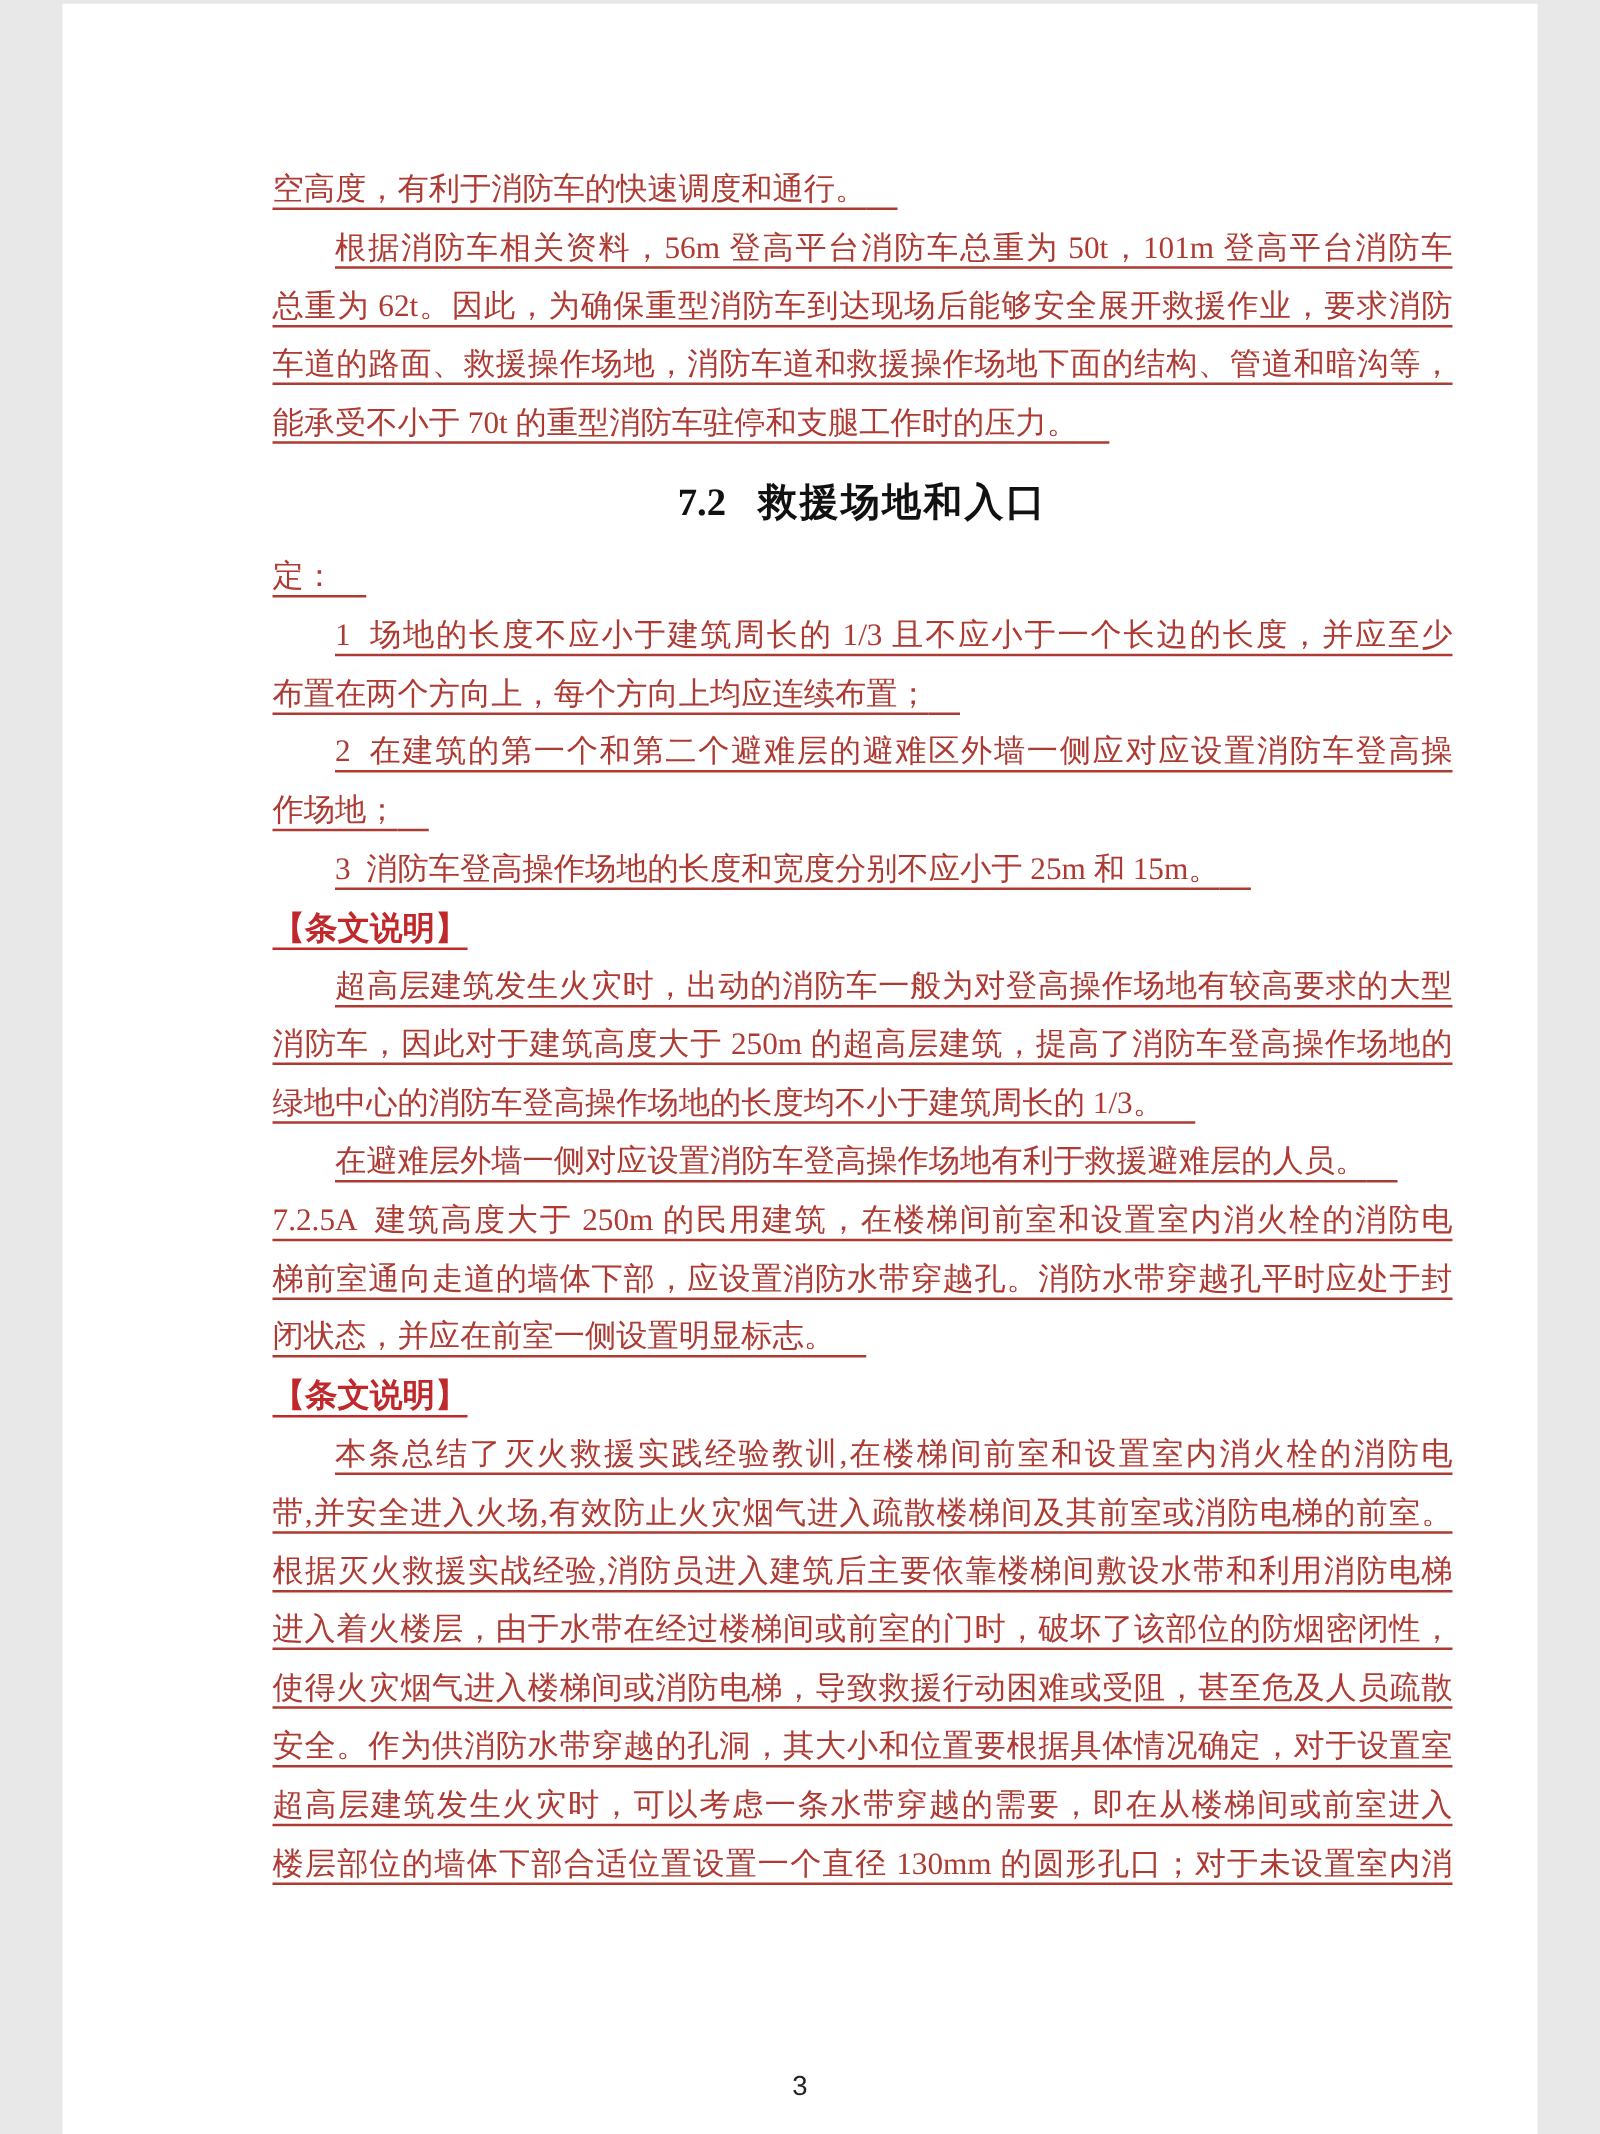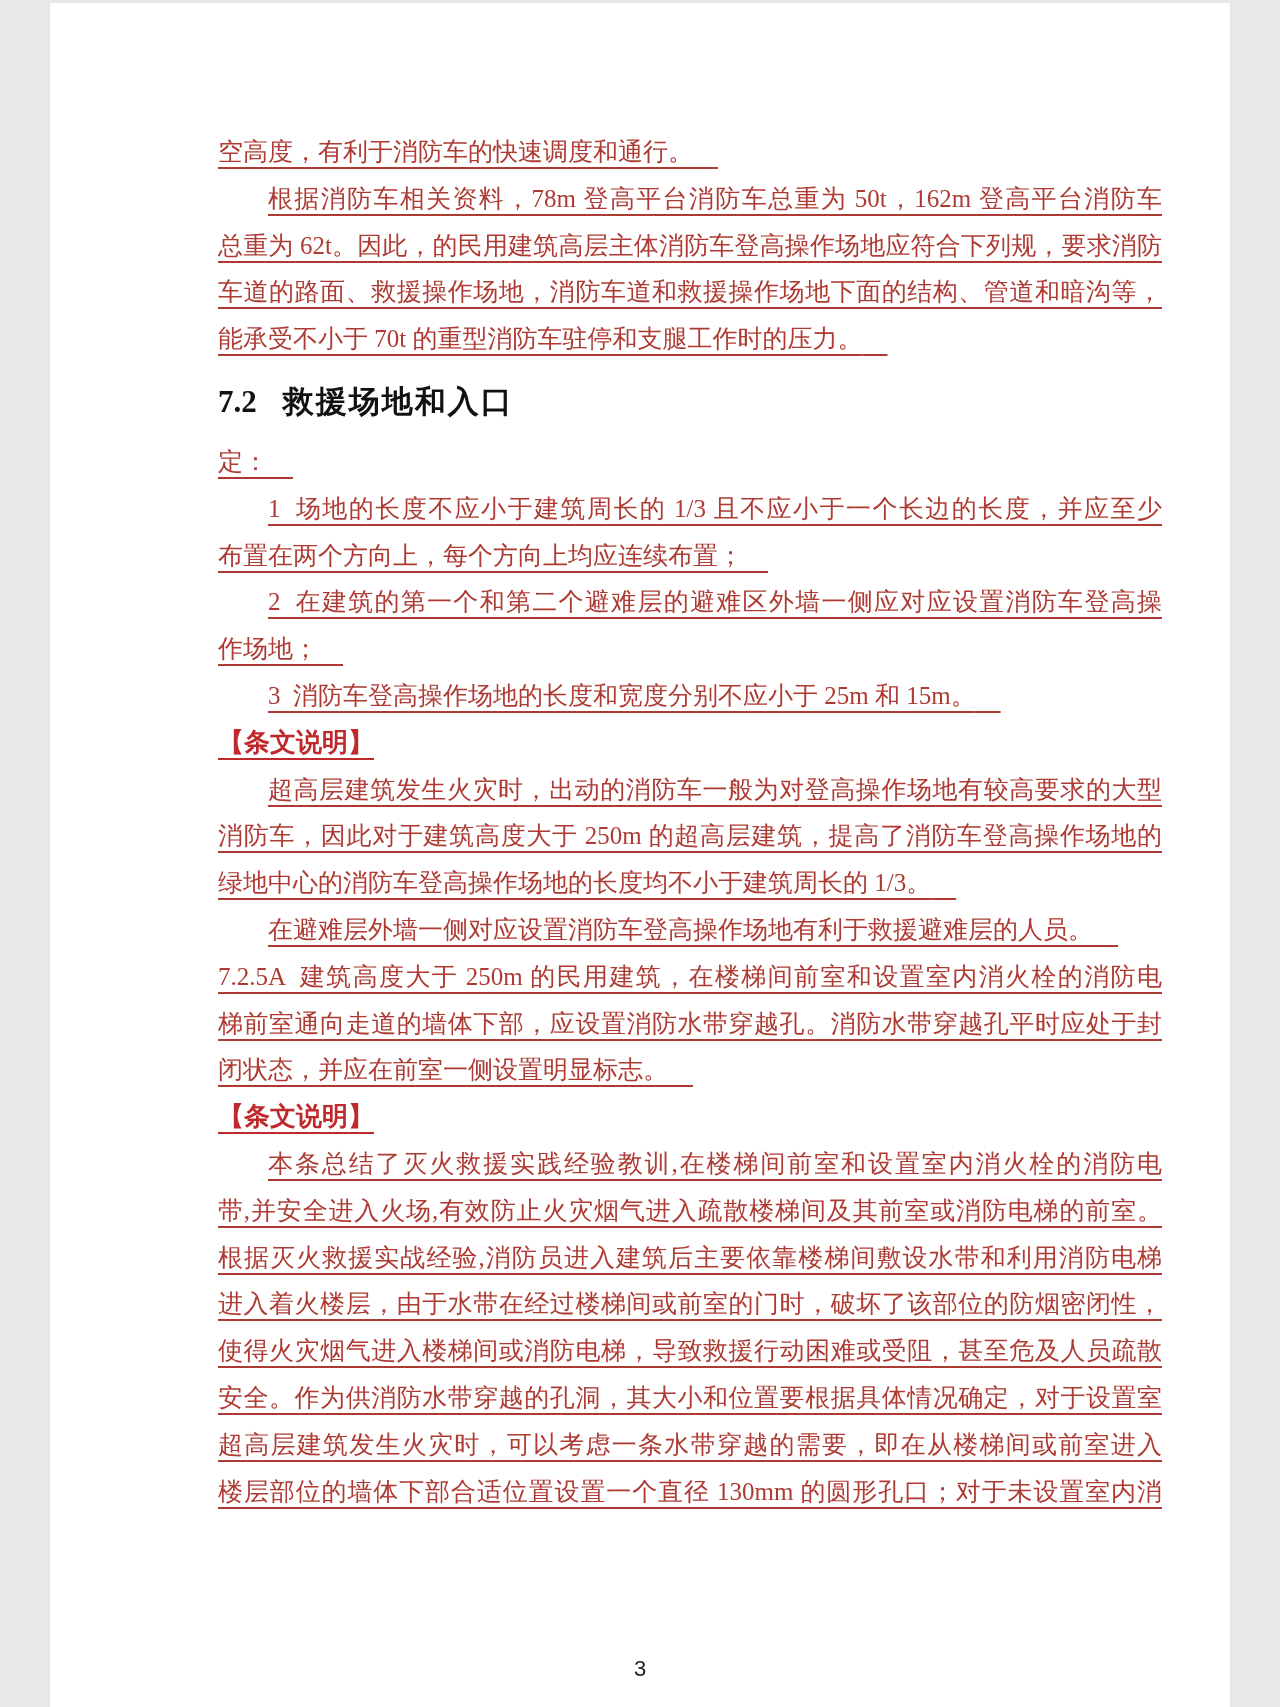--- a/index.html
+++ b/index.html
@@ -38,21 +38,21 @@
   .line.label {
     font-weight: bold;
     font-size: 26px;
     color: var(--label-red, #c0292b);
     text-decoration-color: var(--label-red, #c0292b);
   }
   .heading-line {
     height: 58px;
     line-height: 58px;
     margin: 10px 0 8px 0;
-    text-align: left;
+    text-align: center;
     color: var(--heading-black, #111111);
     font-weight: bold;
     font-size: 31px;
     letter-spacing: 2px;
   }
   .heading-number { margin-right: 26px; letter-spacing: 0; }
   .footer {
     position: absolute;
     bottom: 28px;
     left: 0;
@@ -62,22 +62,22 @@
     color: #222222;
     font-family: "Liberation Sans", sans-serif;
   }
 </style>
 </head>
 <body>
 
 <div class="page" style="background: rgb(255, 255, 255);">
   <div class="content">
       <div class="line pad">空高度，有利于消防车的快速调度和通行。</div>
-      <div class="line fill indent">根据消防车相关资料，78m 登高平台消防车总重为 50t，162m 登高平台消防车</div>
-      <div class="line fill">总重为 62t。因此，的民用建筑高层主体消防车登高操作场地应符合下列规，要求消防</div>
+      <div class="line fill indent">根据消防车相关资料，56m 登高平台消防车总重为 50t，101m 登高平台消防车</div>
+      <div class="line fill">总重为 62t。因此，为确保重型消防车到达现场后能够安全展开救援作业，要求消防</div>
       <div class="line fill">车道的路面、救援操作场地，消防车道和救援操作场地下面的结构、管道和暗沟等，</div>
       <div class="line pad">能承受不小于 70t 的重型消防车驻停和支腿工作时的压力。</div>
       <div class="heading-line"><span class="heading-number">7.2</span><span>救援场地和入口</span></div>
       <div class="line pad">定：</div>
       <div class="line fill indent">1  场地的长度不应小于建筑周长的 1/3 且不应小于一个长边的长度，并应至少</div>
       <div class="line pad">布置在两个方向上，每个方向上均应连续布置；</div>
       <div class="line fill indent">2  在建筑的第一个和第二个避难层的避难区外墙一侧应对应设置消防车登高操</div>
       <div class="line pad">作场地；</div>
       <div class="line indent pad">3  消防车登高操作场地的长度和宽度分别不应小于 25m 和 15m。</div>
       <div class="line label">【条文说明】</div>

